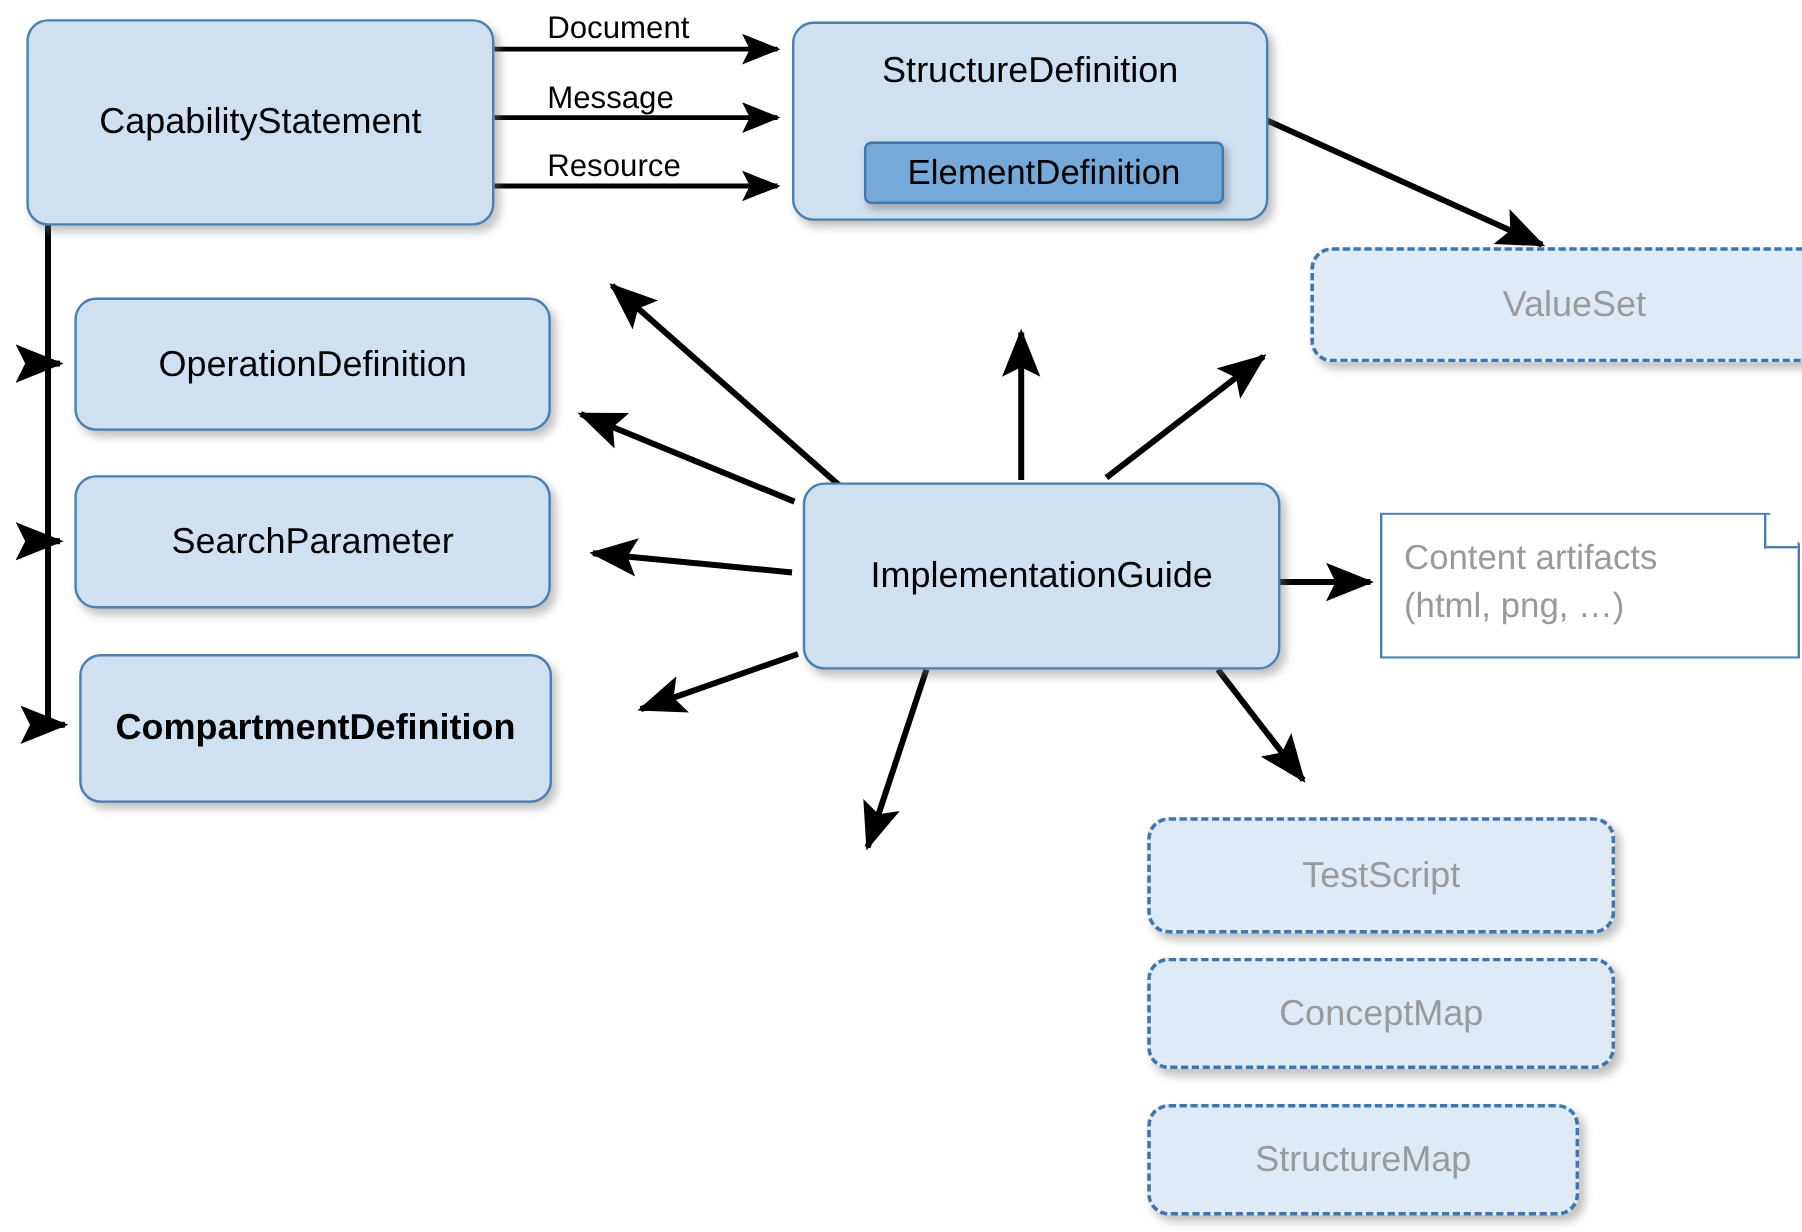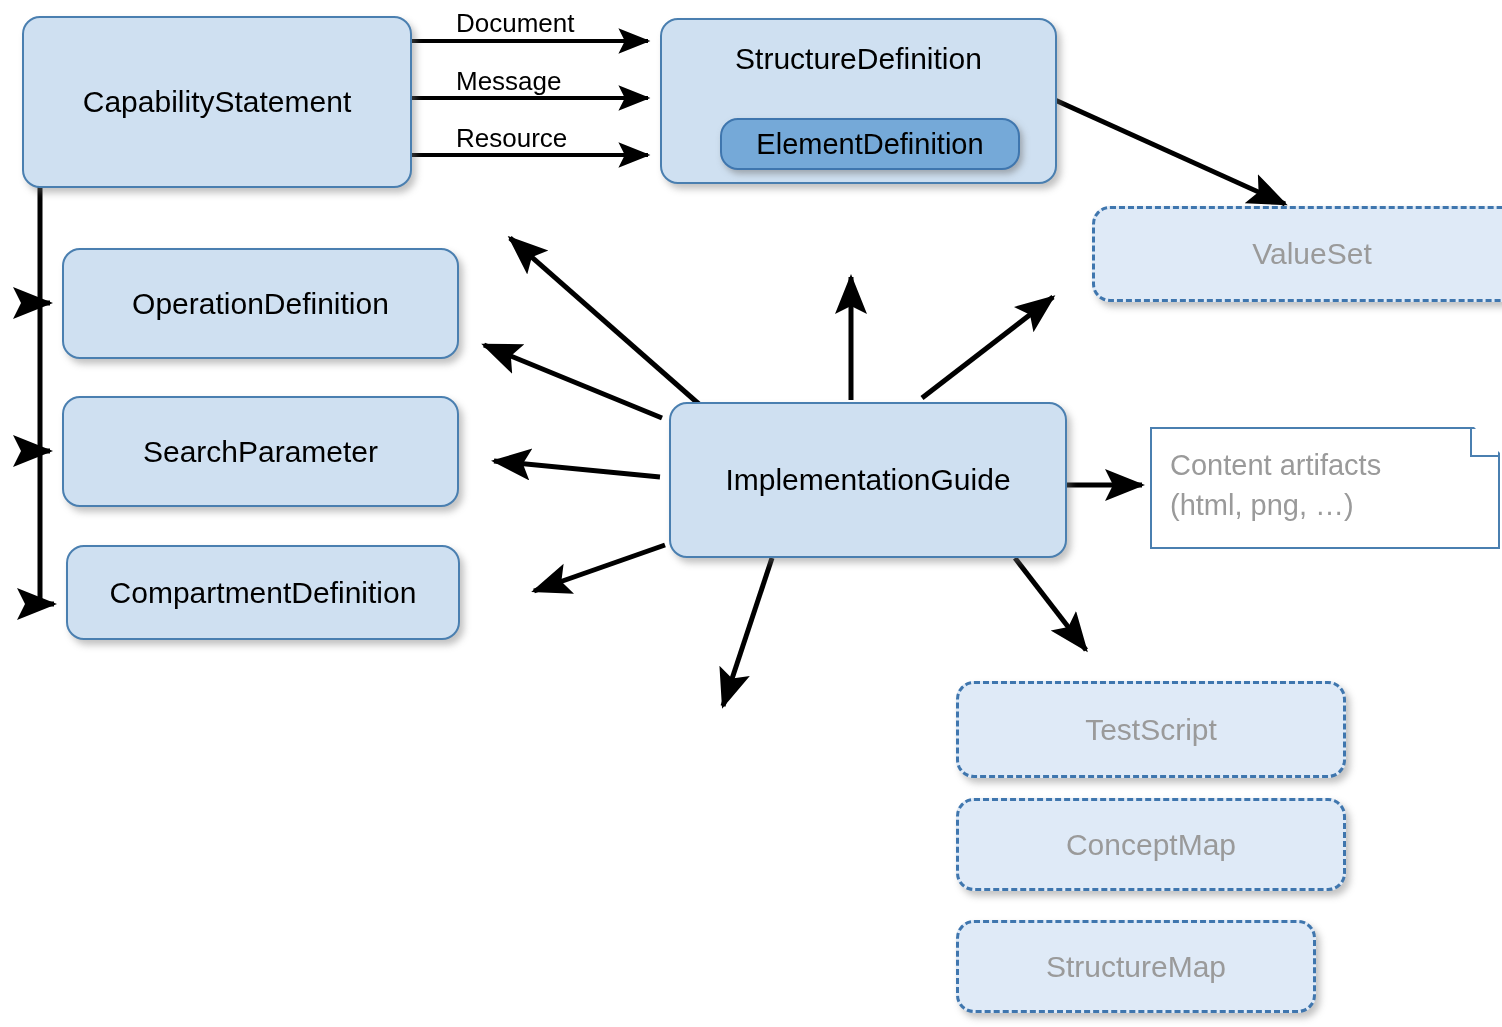--- a/index.html
+++ b/index.html
@@ -38,21 +38,21 @@
     box-shadow: 4px 5px 7px rgba(120,120,120,0.45);
   }
   .node.ghost {
     background: #dfeaf7;
     border: 3px dashed #3f76ae;
     color: #9a9a9a;
   }
   .node.inner {
     background: #75a9d8;
     border: 2px solid #3f76ae;
-    border-radius: 18px;
+    border-radius: 6px;
     font-size: 29px;
     box-shadow: 3px 4px 6px rgba(110,110,110,0.5);
   }
   .note {
     position: absolute;
     box-sizing: border-box;
     background: #ffffff;
     border: 2px solid #4a7fb0;
     color: #9a9a9a;
     font-size: 29px;
@@ -133,21 +133,21 @@
   </div>
 
   <div class="node" style="left:62px; top:248px; width:397px; height:111px;">
     <span>OperationDefinition</span>
   </div>
 
   <div class="node" style="left:62px; top:396px; width:397px; height:111px;">
     <span>SearchParameter</span>
   </div>
 
-  <div class="node" style="left:66px; top:545px; width:394px; height:95px;">
+  <div class="node" style="left:66px; top:545px; width:394px; height:124px;font-weight:bold;">
     <span>CompartmentDefinition</span>
   </div>
 
   <div class="node" style="left:659px; top:402px; width:398px; height:156px;margin-left:10px;">
     <span>ImplementationGuide</span>
   </div>
 
 
   <div class="node ghost" style="left:956px; top:681px; width:390px; height:97px;">
     <span>TestScript</span>

